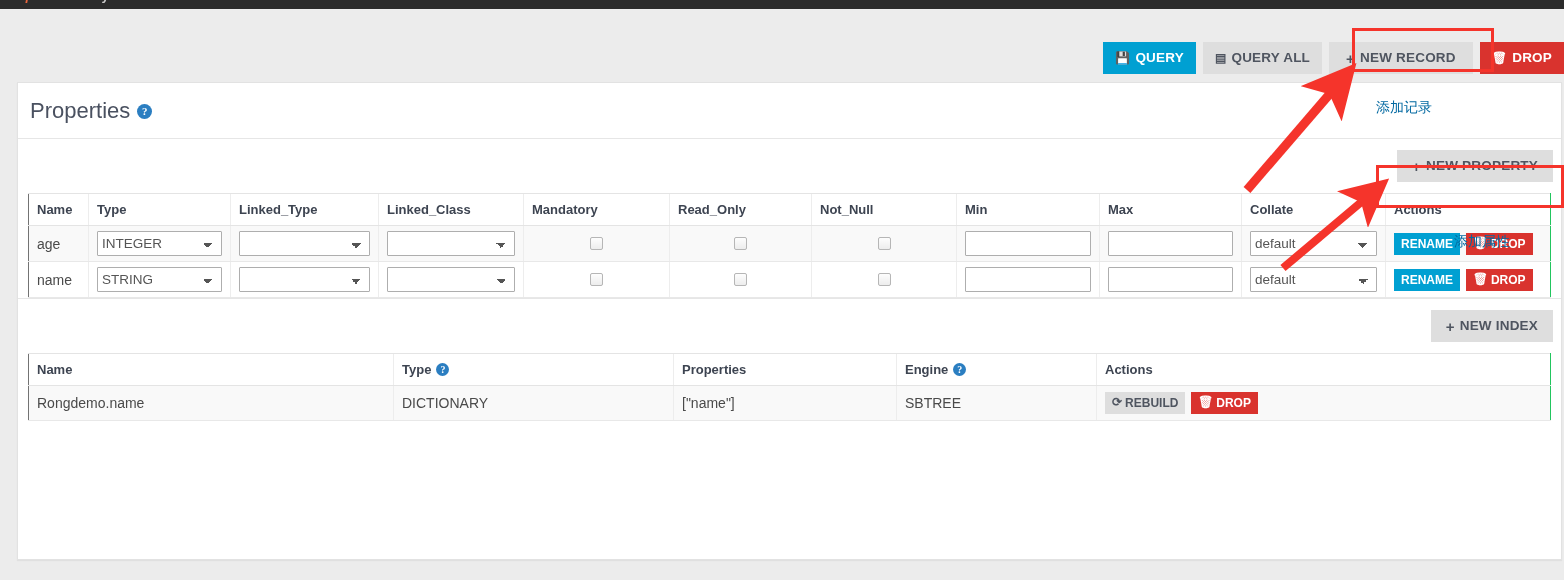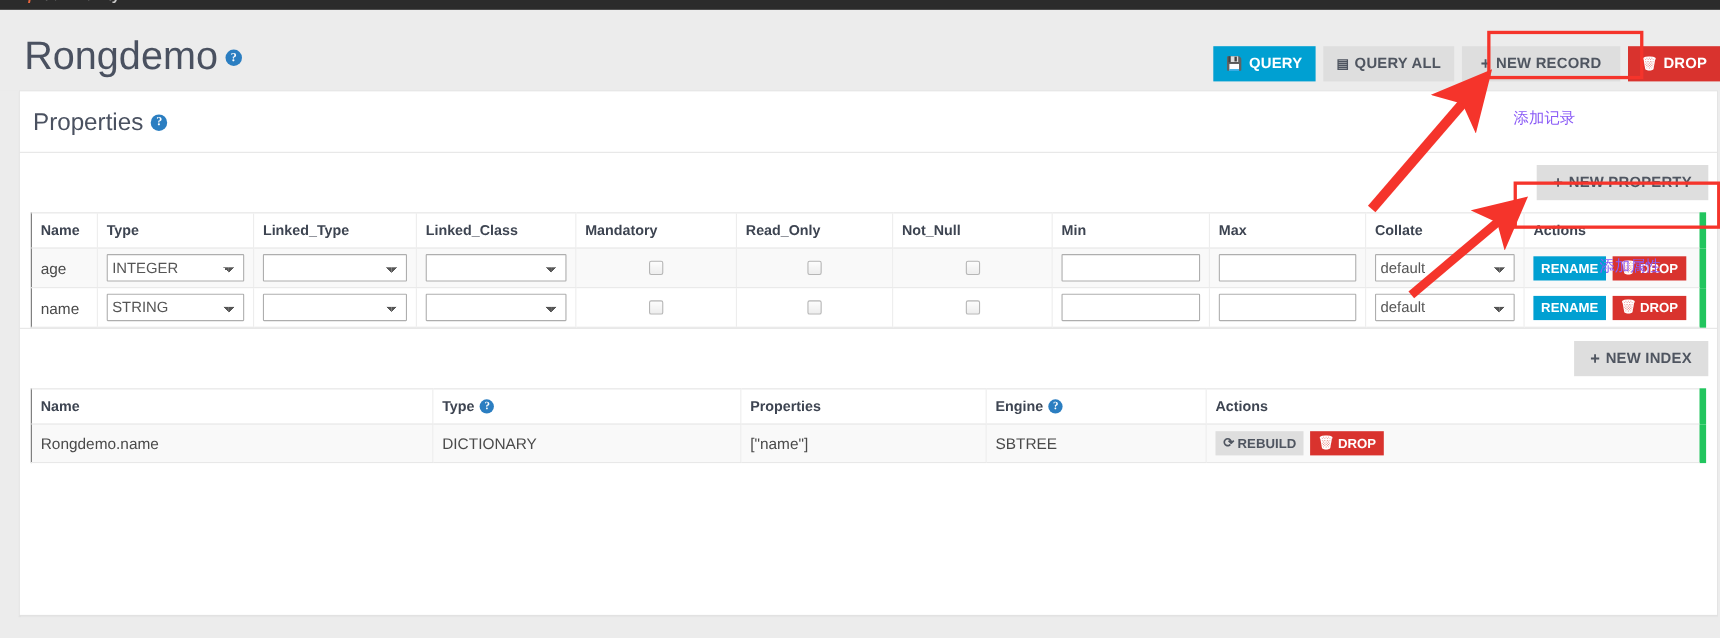--- a/index.html
+++ b/index.html
@@ -112,21 +112,21 @@
     white-space: nowrap;
   }
   table.grid td {
     padding: 5px 8px;
     border: 1px solid #e8e8e8;
     border-left: none; border-right: none;
     vertical-align: middle;
   }
   table.grid th + th, table.grid td + td { border-left: 1px solid #ededed; }
   table.grid th:first-child, table.grid td:first-child { border-left: 1px solid #737373; }
-  table.grid th:last-child,  table.grid td:last-child  { border-right: 6px solid #22c55e; margin-left: 34px; }
+  table.grid th:last-child,  table.grid td:last-child  { border-right: 1px solid #22c55e; margin-left: 34px; }
   table.grid tbody tr:nth-child(odd) td { background: #f9f9f9; }
   table.grid tbody tr:nth-child(even) td { background: #fff; }
 
   .cell-name { font-size: 14px; color: #4a4a4a; }
 
   select.ctl, input.ctl {
     font-family: "Liberation Sans", sans-serif;
     font-size: 13.5px;
     color: #555;
     border: 1px solid #aeaeae;
@@ -171,39 +171,36 @@
     position: absolute; left: 0; top: 0;
     width: 1564px; height: 580px;
     pointer-events: none;
   }
   .anno-box {
     position: absolute;
     border: 3px solid #f5342b;
   }
   .anno-text {
     position: absolute;
-    color: #8b5cf6;
+    color: #0369a1;
     font-size: 14px;
     font-family: Liberation Sans, sans-serif;
     white-space: nowrap;
   }
 </style>
 </head>
 <body>
 
 <div class="navbar">
   <div class="navbar-inner">
     <span class="navbar-logo">ƒ</span><span>Community</span>
   </div>
 </div>
 
 <div class="page-header">
-  <div class="page-title">
-    <span>Rongdemo</span><span class="help-icon">?</span>
-  </div>
 
   <div class="header-actions">
     <button class="btn btn-save">
       <span class="icon-glyph">💾</span>
         <span>QUERY</span>
     </button>
     <button class="btn btn-grey" style="margin-left:7px;">
       <span class="icon-glyph">▤</span>
         <span>QUERY ALL</span>
     </button>

